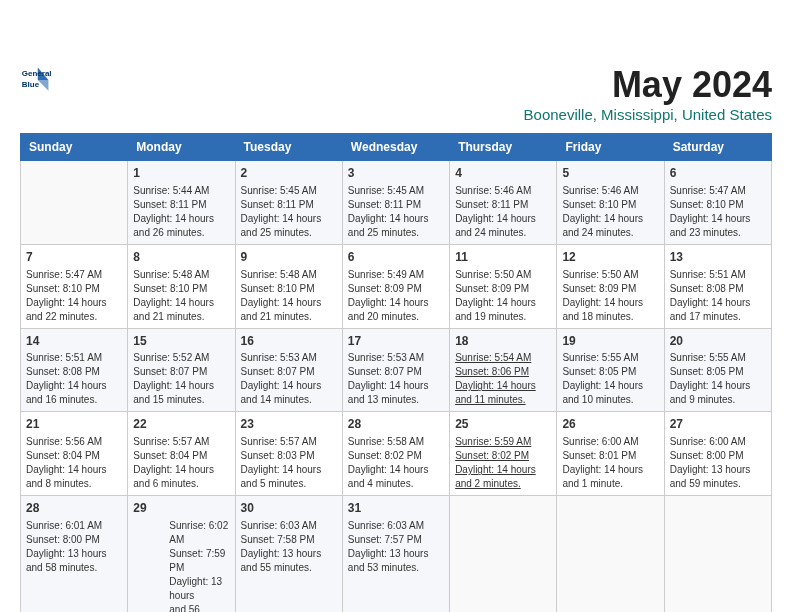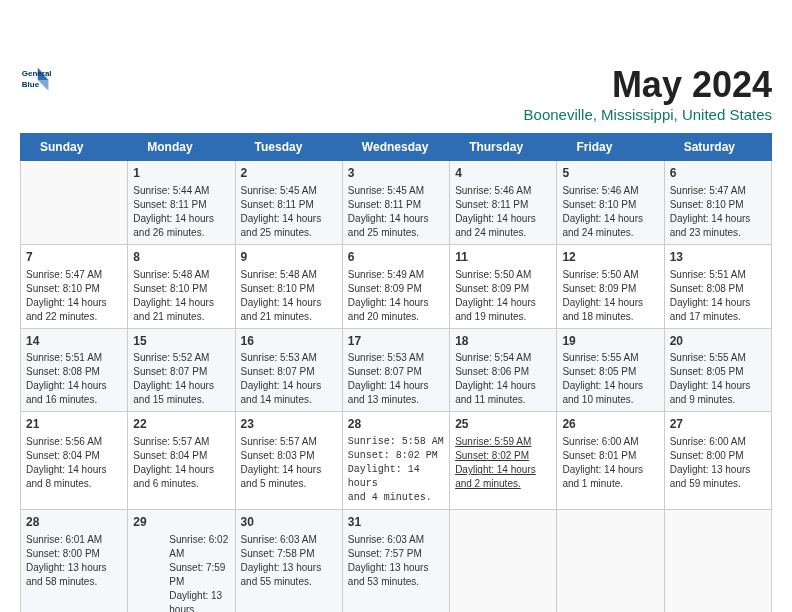--- a/index.html
+++ b/index.html
@@ -40,21 +40,21 @@
       font-weight: normal;
     }
     table {
       width: 100%;
       border-collapse: collapse;
       font-size: 10.5px;
     }
     thead tr th {
       background-color: #2e6db4;
       color: white;
-      padding: 6px 19px;
+      padding: 6px 8px;
       text-align: left;
       font-size: 12px;
       font-weight: bold;
       border: 1px solid #2e6db4;
     }
     tbody tr td {
       border: 1px solid #ccc;
       padding: 4px 5px;
       vertical-align: top;
       width: calc(100% / 7);
@@ -234,21 +234,21 @@
         </td>
         <td>
           <span class="day-number">17</span>
           <div class="day-info" style="white-space: pre-line;">Sunrise: 5:53 AM
 Sunset: 8:07 PM
 Daylight: 14 hours
 and 13 minutes.</div>
         </td>
         <td>
           <span class="day-number">18</span>
-          <div class="day-info" style="white-space: pre-line;">Sunrise: 5:54 AM
+          <div class="day-info" style="white-space: pre-line; text-decoration: underline;">Sunrise: 5:54 AM
 Sunset: 8:06 PM
 Daylight: 14 hours
 and 11 minutes.</div>
         </td>
         <td>
           <span class="day-number">19</span>
           <div class="day-info" style="white-space: pre-line;">Sunrise: 5:55 AM
 Sunset: 8:05 PM
 Daylight: 14 hours
 and 10 minutes.</div>
@@ -278,21 +278,21 @@
         </td>
         <td>
           <span class="day-number">23</span>
           <div class="day-info" style="white-space: pre-line;">Sunrise: 5:57 AM
 Sunset: 8:03 PM
 Daylight: 14 hours
 and 5 minutes.</div>
         </td>
         <td>
           <span class="day-number">28</span>
-          <div class="day-info" style="white-space: pre-line; font-family: Liberation Mono, monospace;">Sunrise: 5:58 AM
+          <div class="day-info" style="white-space: pre-line;">Sunrise: 5:58 AM
 Sunset: 8:02 PM
 Daylight: 14 hours
 and 4 minutes.</div>
         </td>
         <td>
           <span class="day-number">25</span>
           <div class="day-info" style="white-space: pre-line; text-decoration: underline;">Sunrise: 5:59 AM
 Sunset: 8:02 PM
 Daylight: 14 hours
 and 2 minutes.</div>

